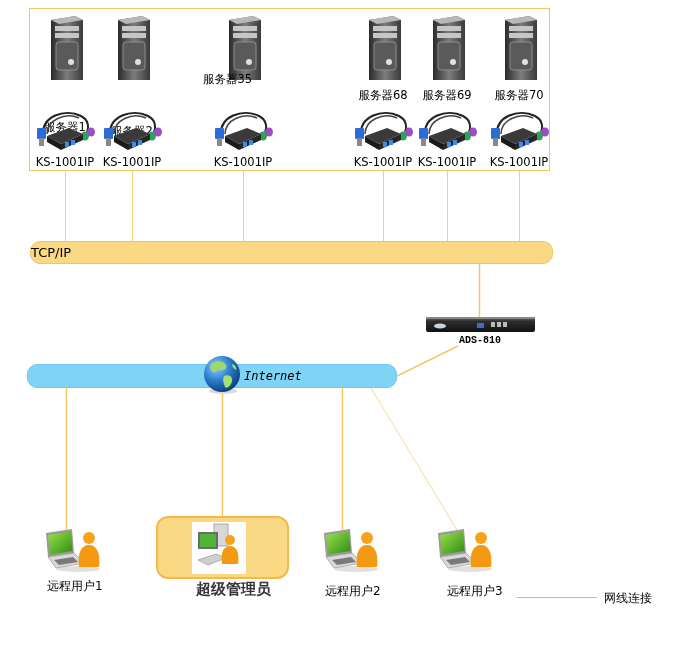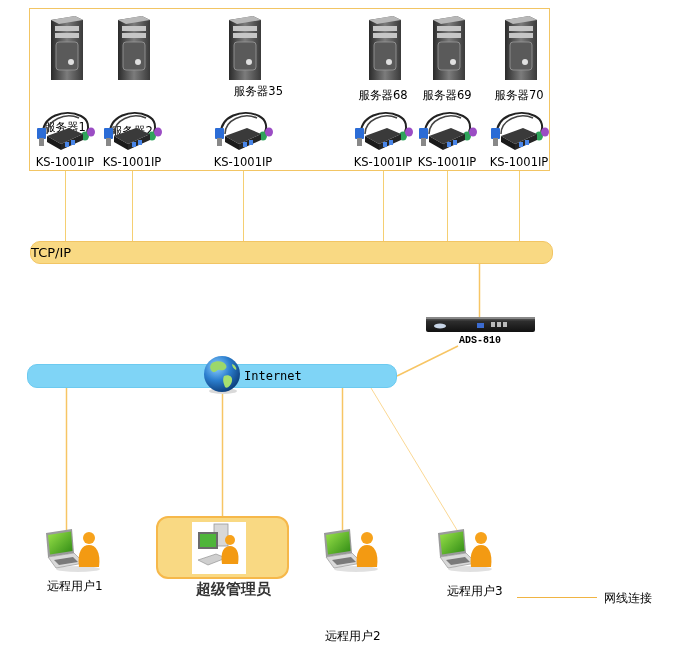--- a/index.html
+++ b/index.html
@@ -8,21 +8,21 @@
   .abs { position:absolute; }
   svg.lines { position:absolute; left:0; top:0; width:687px; height:656px; }
   .server-box { left:29px; top:8px; width:521px; height:163px; border:1px solid #f2c564; box-sizing:border-box; }
   .srv-label { font-size:11.5px; line-height:14px; white-space:nowrap; }
   .kvm-label { font-size:11.5px; line-height:14px; white-space:nowrap; }
   .tcp-bar { left:30px; top:241px; width:523px; height:23px; border-radius:10px;
              background:#f9d983; border:1px solid #f2c564; box-sizing:border-box;
              text-align:left; font-size:13px; line-height:22px; }
   .inet-bar { left:27px; top:364px; width:370px; height:24px; border-radius:10px;
               background:#7fd4f6; border:1px solid #6ccaf0; box-sizing:border-box; }
-  .inet-label { left:244px; top:368px; font-family:"DejaVu Sans Mono","Liberation Mono",monospace; font-size:12px; line-height:16px; }
+  .inet-label { left:244px; top:368px; font-family:"DejaVu Sans Mono","Liberation Mono",monospace; font-size:12px; line-height:16px;font-style:italic; }
   .ads-label { left:459px; top:335px; font-family:Liberation Mono, monospace; font-size:10px; font-weight:bold; line-height:12px; }
   .user-label { font-size:12px; line-height:14px; white-space:nowrap; }
   .admin-box { left:156px; top:516px; width:133px; height:63px; border-radius:12px;
                background:#f9d983; border:2px solid #f6b84a; box-sizing:border-box; }
   .admin-inner { left:192px; top:522px; width:54px; height:52px; background:#fff; }
   .admin-label { left:196px; top:583px; font-size:15px; font-weight:bold; color:#333; line-height:12px; }
   .legend-line { left:517px; top:597px; width:80px; height:1px; background:#f0b443; }
   .legend-label { left:604px; top:591px; font-size:12px; line-height:14px; }
 </style>
 </head>
@@ -62,21 +62,21 @@
         <use href="#serverTower"></use>
       </svg></div>
     <div class="abs srv-label" style="left: 92px; top: 88px; width: 80px; text-align: center; margin-top: 36px;">服务器2</div>
     <div class="abs" style="left: 102px; top: 106px; width: 60px; height: 44px;"><svg width="60" height="44">
         <use href="#kvmUnit"></use>
       </svg></div>
     <div class="abs kvm-label" style="left: 92px; top: 155px; width: 80px; text-align: center;">KS-1001IP</div>
     <div class="abs" style="left: 225px; top: 14px; width: 36px; height: 68px;"><svg width="36" height="68">
         <use href="#serverTower"></use>
       </svg></div>
-    <div class="abs srv-label" style="left: 203px; top: 84px; width: 80px; text-align: right;">服务器35</div>
+    <div class="abs srv-label" style="left: 203px; top: 72px; width: 80px; text-align: left;">服务器35</div>
     <div class="abs" style="left: 213px; top: 106px; width: 60px; height: 44px;"><svg width="60" height="44">
         <use href="#kvmUnit"></use>
       </svg></div>
     <div class="abs kvm-label" style="left: 203px; top: 155px; width: 80px; text-align: center;">KS-1001IP</div>
     <div class="abs" style="left: 365px; top: 14px; width: 36px; height: 68px;"><svg width="36" height="68">
         <use href="#serverTower"></use>
       </svg></div>
     <div class="abs srv-label" style="left: 343px; top: 88px; width: 80px; text-align: center;">服务器68</div>
     <div class="abs" style="left: 353px; top: 106px; width: 60px; height: 44px;"><svg width="60" height="44">
         <use href="#kvmUnit"></use>
@@ -161,21 +161,21 @@
     <path d="M30 42 C28 30 32 24 38 24 C44 24 48 30 46 42 Z" fill="#f39a12"></path>
   </svg>
 </div>
 <div class="abs admin-label">超级管理员</div>
 
 <div class="abs" style="left:322px;top:527px;width:60px;height:45px;">
   <svg width="60" height="45">
       <use href="#laptopUser"></use>
     </svg>
 </div>
-<div class="abs user-label" style="left:325px;top:584px;margin-top:45px;">远程用户2</div>
+<div class="abs user-label" style="left:325px;top:584px;">远程用户2</div>
 
 <div class="abs" style="left:436px;top:527px;width:60px;height:45px;">
   <svg width="60" height="45">
       <use href="#laptopUser"></use>
     </svg>
 </div>
 <div class="abs user-label" style="left:447px;top:584px;">远程用户3</div>
 
 <div class="abs legend-line"></div>
 <div class="abs legend-label">网线连接</div>

